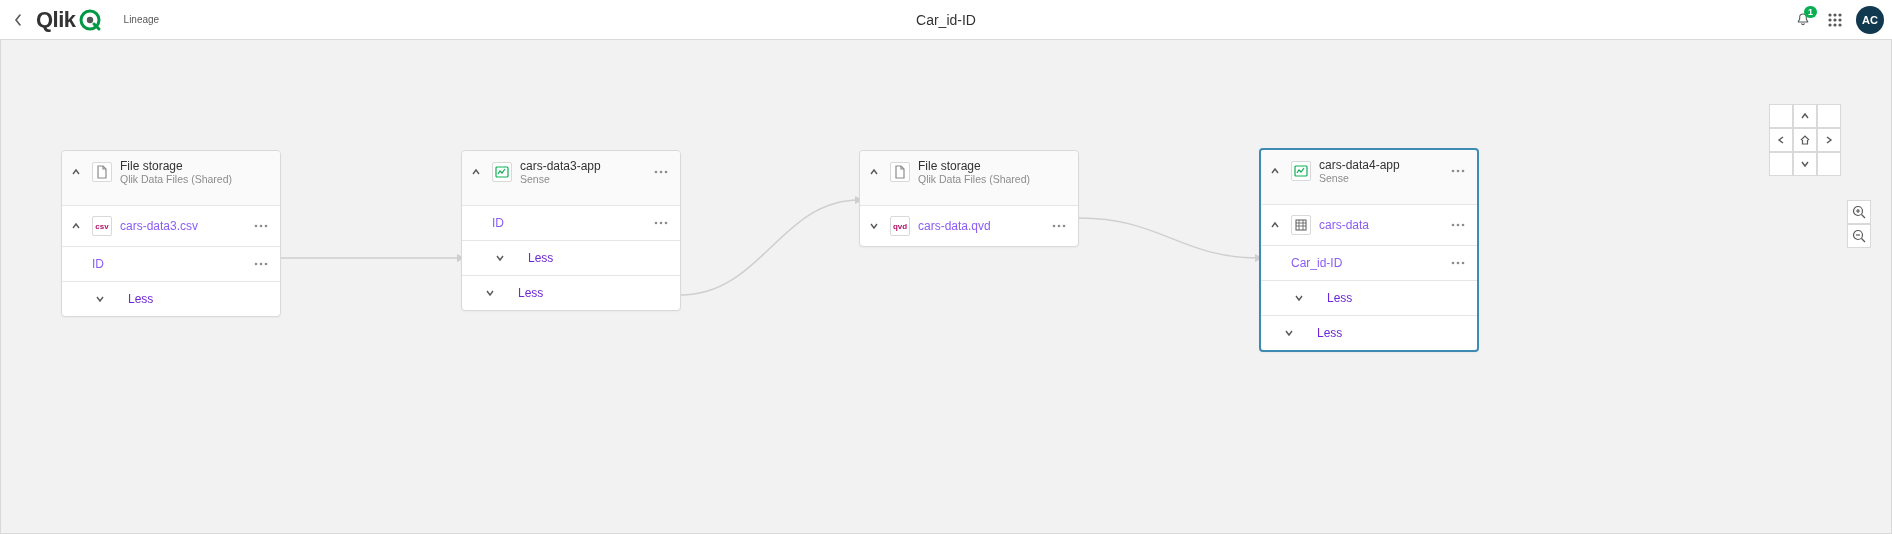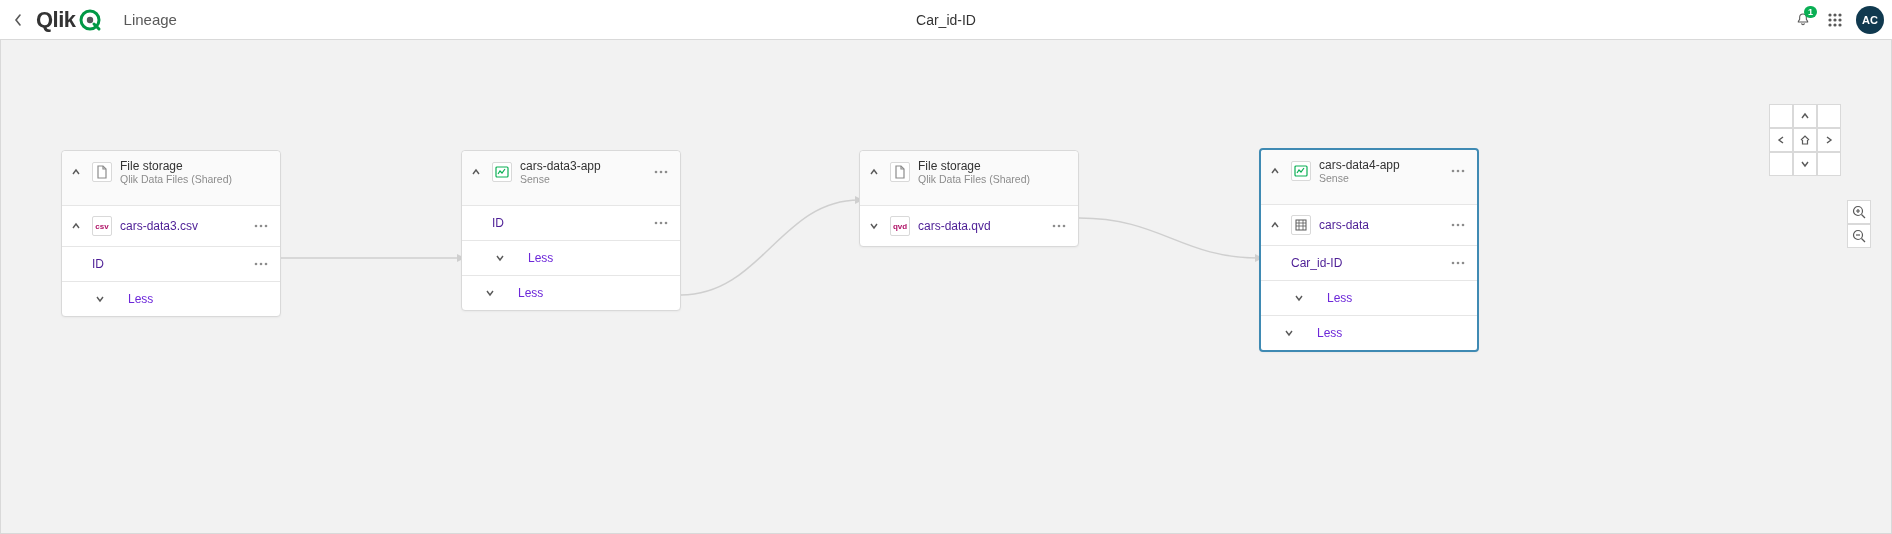--- a/index.html
+++ b/index.html
@@ -16,21 +16,21 @@
     display: flex;
     align-items: center;
     padding: 0 8px;
     z-index: 10;
   }
   .header-left { display: flex; align-items: center; gap: 8px; }
   .back-btn { width: 20px; height: 20px; display:flex; align-items:center; justify-content:center; color:#595959; cursor:pointer; }
   .logo { display:flex; align-items:center; gap:2px; }
   .logo-text { font-weight:700; font-size:22px; color:#333; letter-spacing:-0.5px; }
   .logo-q { width:24px; height:24px; }
-  .header-title { font-size:15px; color:#595959; margin-left:14px; }
+  .header-title { font-size:10px; color:#595959; margin-left:14px; }
   .header-center { position:absolute; left:50%; transform:translateX(-50%); font-size:14px; color:#333; }
   .header-right { margin-left:auto; display:flex; align-items:center; gap:10px; }
   .bell { position:relative; width:22px; height:22px; display:flex; align-items:center; justify-content:center; color:#595959; cursor:pointer;}
   .badge { position:absolute; top:-3px; right:-3px; background:#0aaf54; color:#fff; font-size:9px; font-weight:700; border-radius:7px; padding:0 4px; line-height:12px; min-width:12px; text-align:center;}
   .grid-icon { width:22px; height:22px; display:flex; align-items:center; justify-content:center; color:#595959; cursor:pointer;}
   .avatar { width:28px; height:28px; border-radius:50%; background:#10394f; color:#fff; font-size:11px; font-weight:600; display:flex; align-items:center; justify-content:center; cursor:pointer;}
 
   
   .canvas {
     position:absolute;
@@ -57,21 +57,21 @@
   .node-header .chev { width:16px; display:flex; justify-content:center; color:#595959; cursor:pointer;}
   .node-header .ico { width:20px; height:20px; border:1px solid #d9d9d9; border-radius:2px; display:flex; align-items:center; justify-content:center; background:#fff;}
   .node-header .titles { flex:1; min-width:0; }
   .node-header .t1 { color:#333; font-size:12px; line-height:14px; white-space:nowrap; overflow:hidden; text-overflow:ellipsis;}
   .node-header .t2 { color:#8c8c8c; font-size:10.5px; line-height:12px; }
   .node-header .more { width:18px; color:#8c8c8c; cursor:pointer; display:flex; justify-content:center;}
   .row { display:flex; align-items:center; gap:8px; padding:10px 10px 10px 6px; border-bottom:1px solid #e6e6e6;}
   .row:last-child { border-bottom:none;}
   .row .chev { width:16px; display:flex; justify-content:center; color:#595959; cursor:pointer;}
   .row .ico { width:20px; height:20px; border:1px solid #d9d9d9; border-radius:2px; display:flex; align-items:center; justify-content:center; background:#fff; font-size:8px; font-weight:700; }
-  .row .lbl { flex:1; color:#4c1d95; font-size:12px;}
+  .row .lbl { flex:1; color:#8b5cf6; font-size:12px;}
   .row .more { width:18px; color:#8c8c8c; cursor:pointer; display:flex; justify-content:center;}
   .row.field { padding-left:30px;align-items:center; }
   .row.less { justify-content:flex-start; padding-left:30px; }
   .row.less .chev{ width:16px;}
   .row.less .lbl{ flex:0 0 auto; color:#6d28d9;margin-left:12px;}
 
   
   svg { display:block; }
 
   

